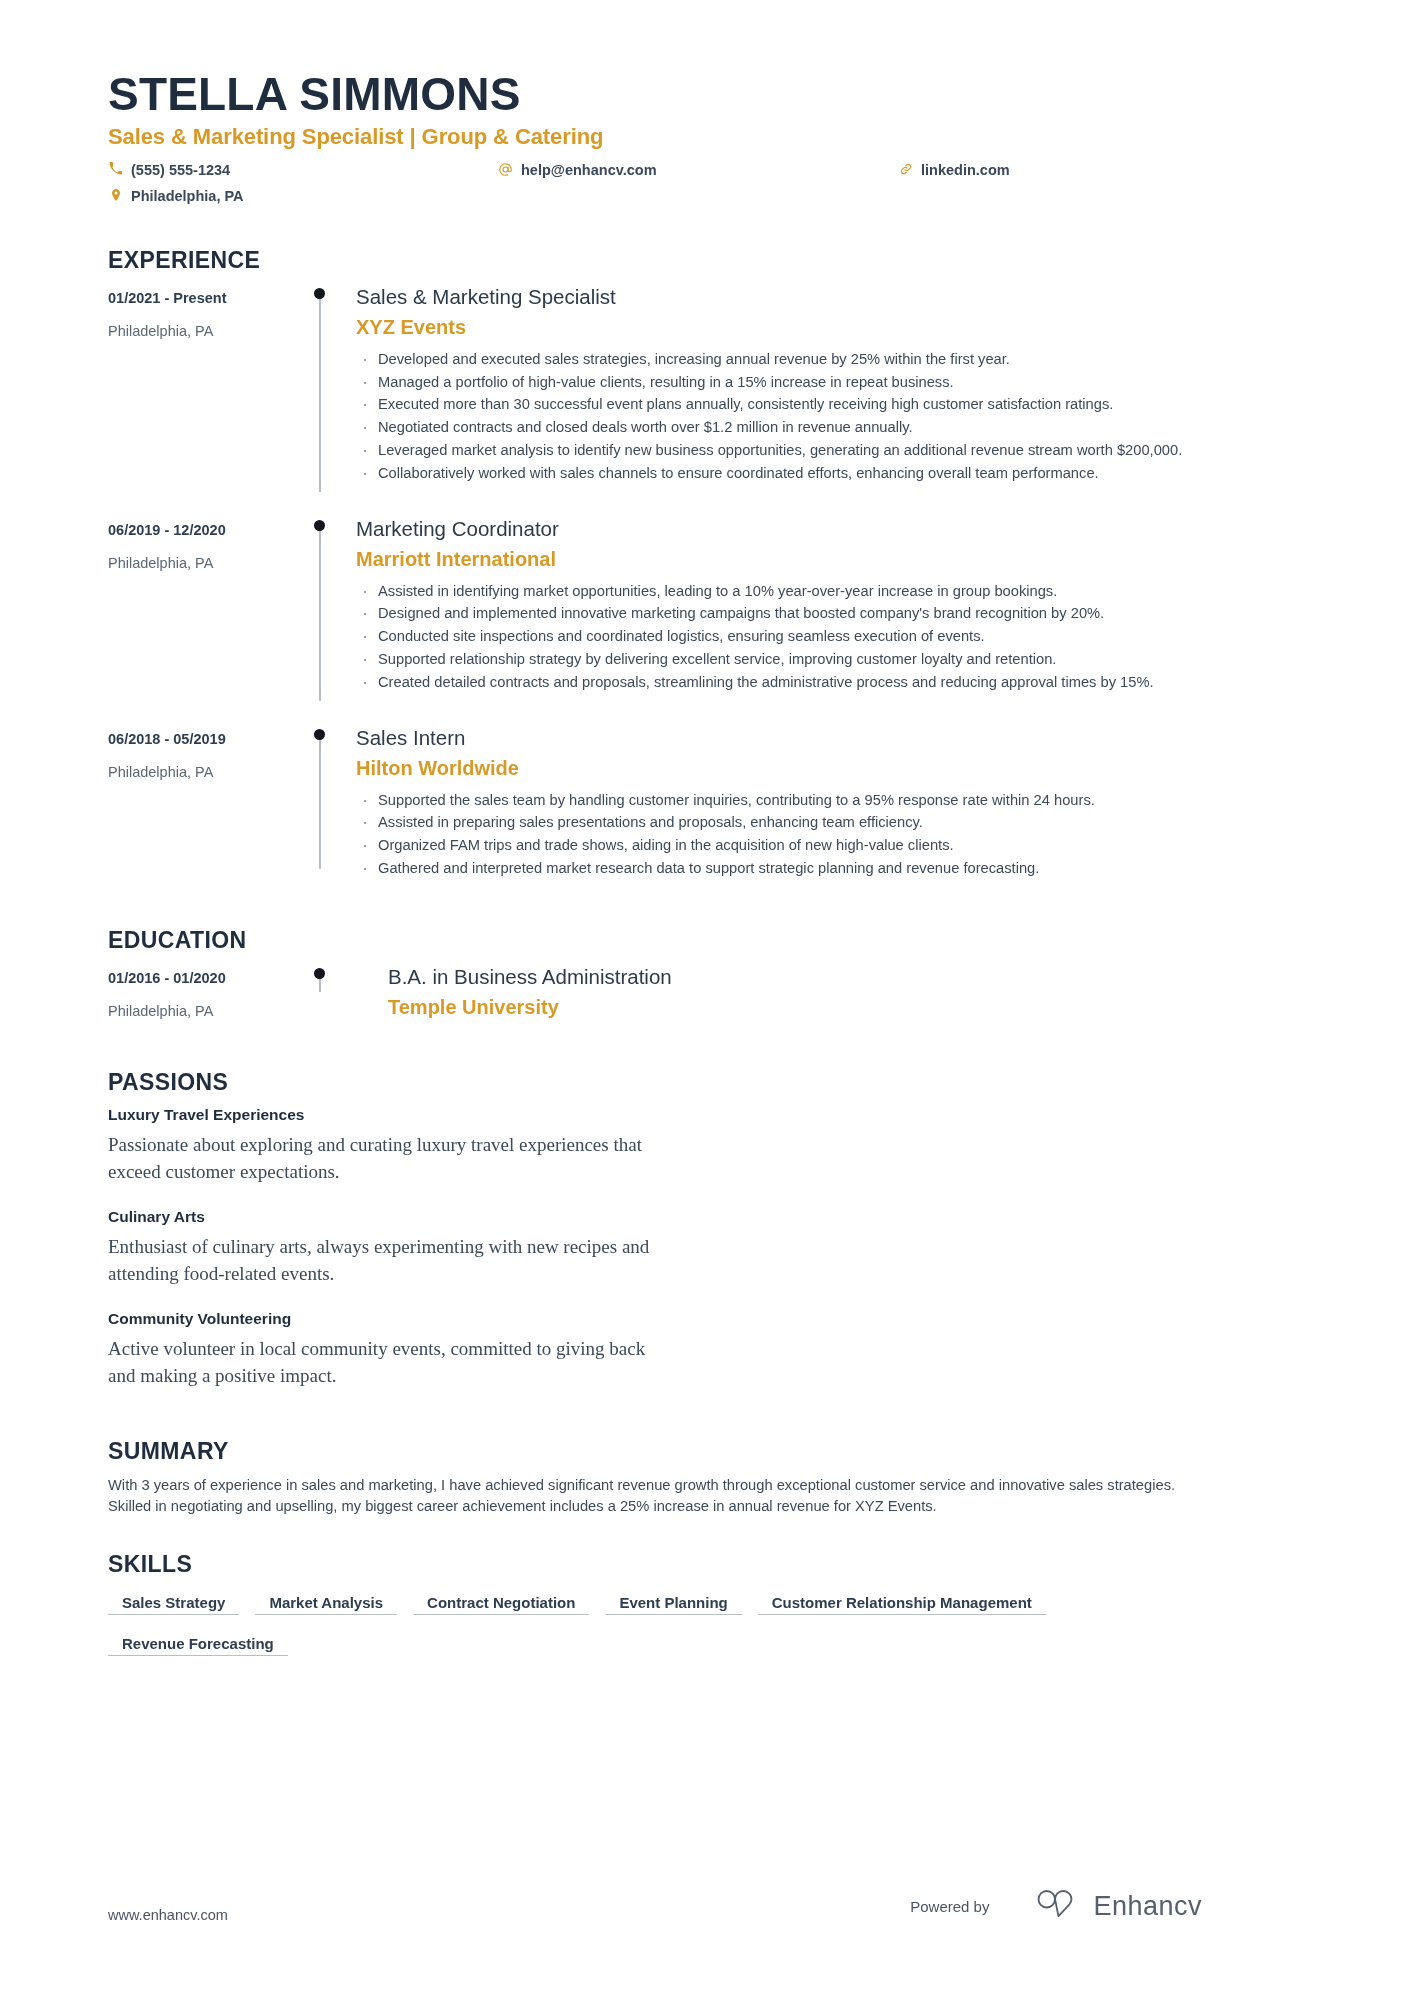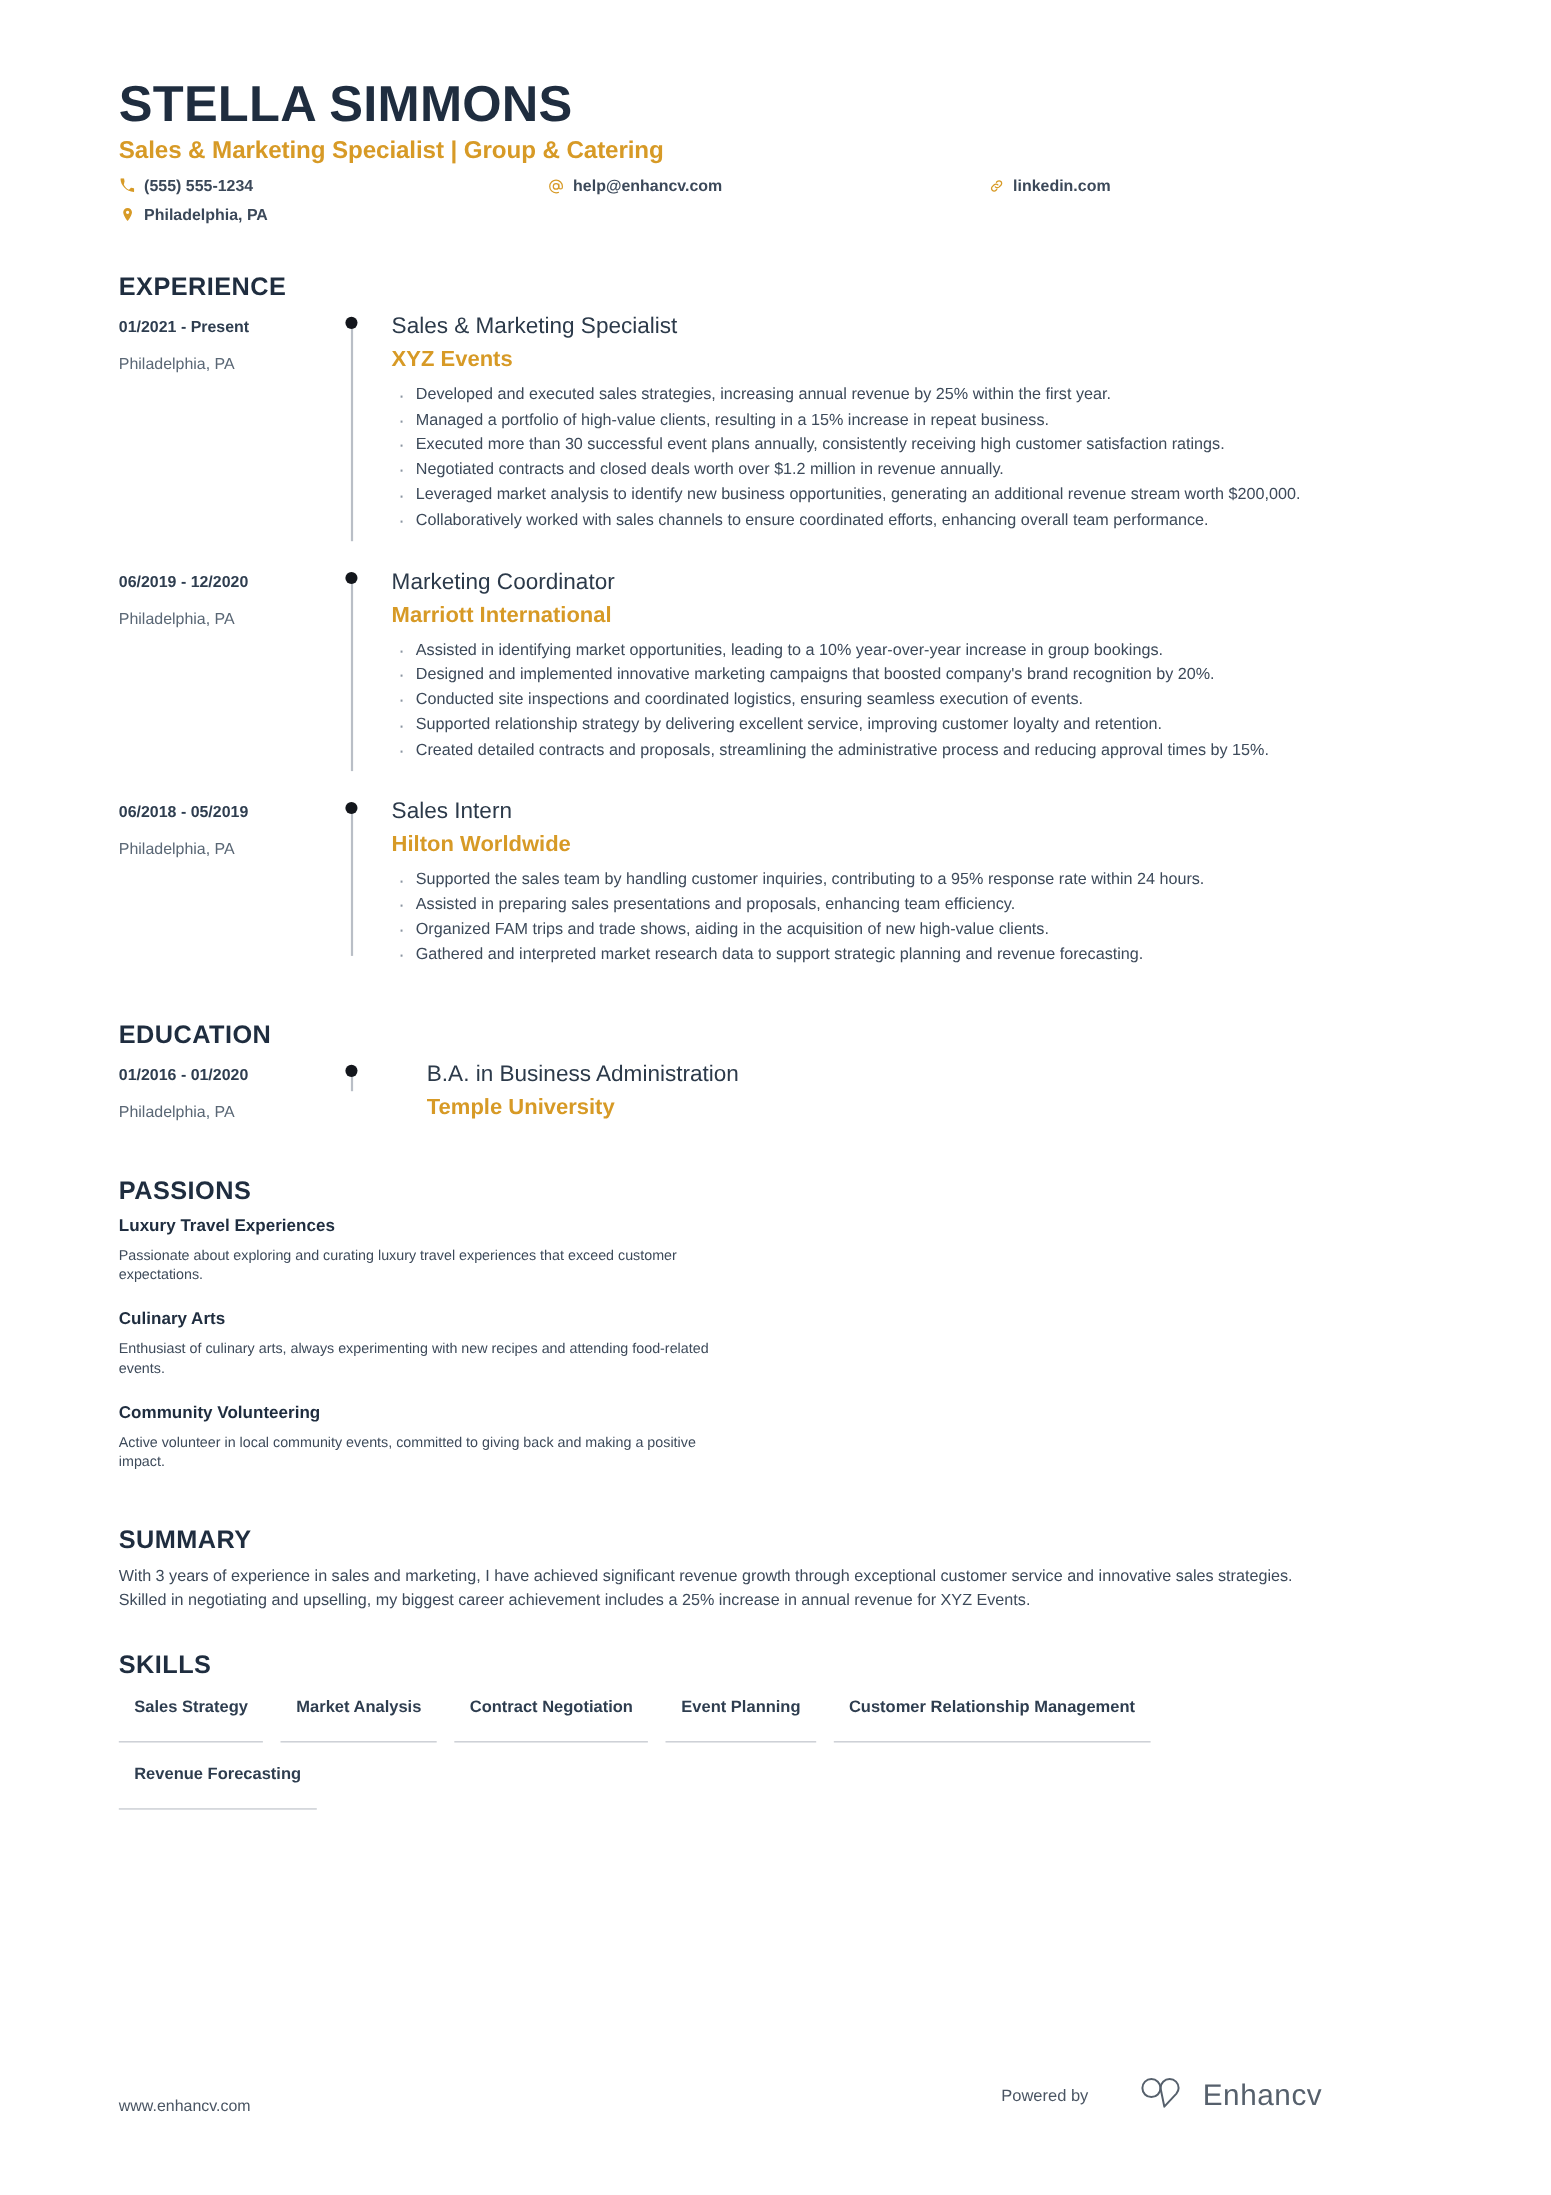--- a/index.html
+++ b/index.html
@@ -171,23 +171,24 @@
     margin-bottom: 22px;
     padding-right: 40px;
   }
   .passion-title {
     font-size: 15.5px;
     font-weight: 700;
     color: #1f2d3f;
     margin-bottom: 8px;
   }
   .passion-desc {
-    font-size: 13px;
+    font-size: 19px;
     line-height: 1.42;
     color: #3d4a5a;
+    font-family: Liberation Serif, serif;
   }
 
   
   .summary-text {
     font-size: 14.7px;
     line-height: 1.45;
     color: #3d4a5a;
     max-width: 1180px;
   }
 
@@ -196,21 +197,21 @@
   .skill-row {
     display: flex;
     flex-wrap: wrap;
     gap: 0px;
   }
   .skill-chip {
     font-size: 15px;
     font-weight: 700;
     color: #2e3d4f;
     border-bottom: 1.5px solid #b9bec6;
-    padding: 6px 14px 23px 14px;
+    padding: 6px 14px 3px 14px;
     margin-right: 16px;
     margin-bottom: 14px;
     white-space: nowrap;
   }
 
   
   .footer {
     position: absolute;
     left: 108px;
     right: 108px;

